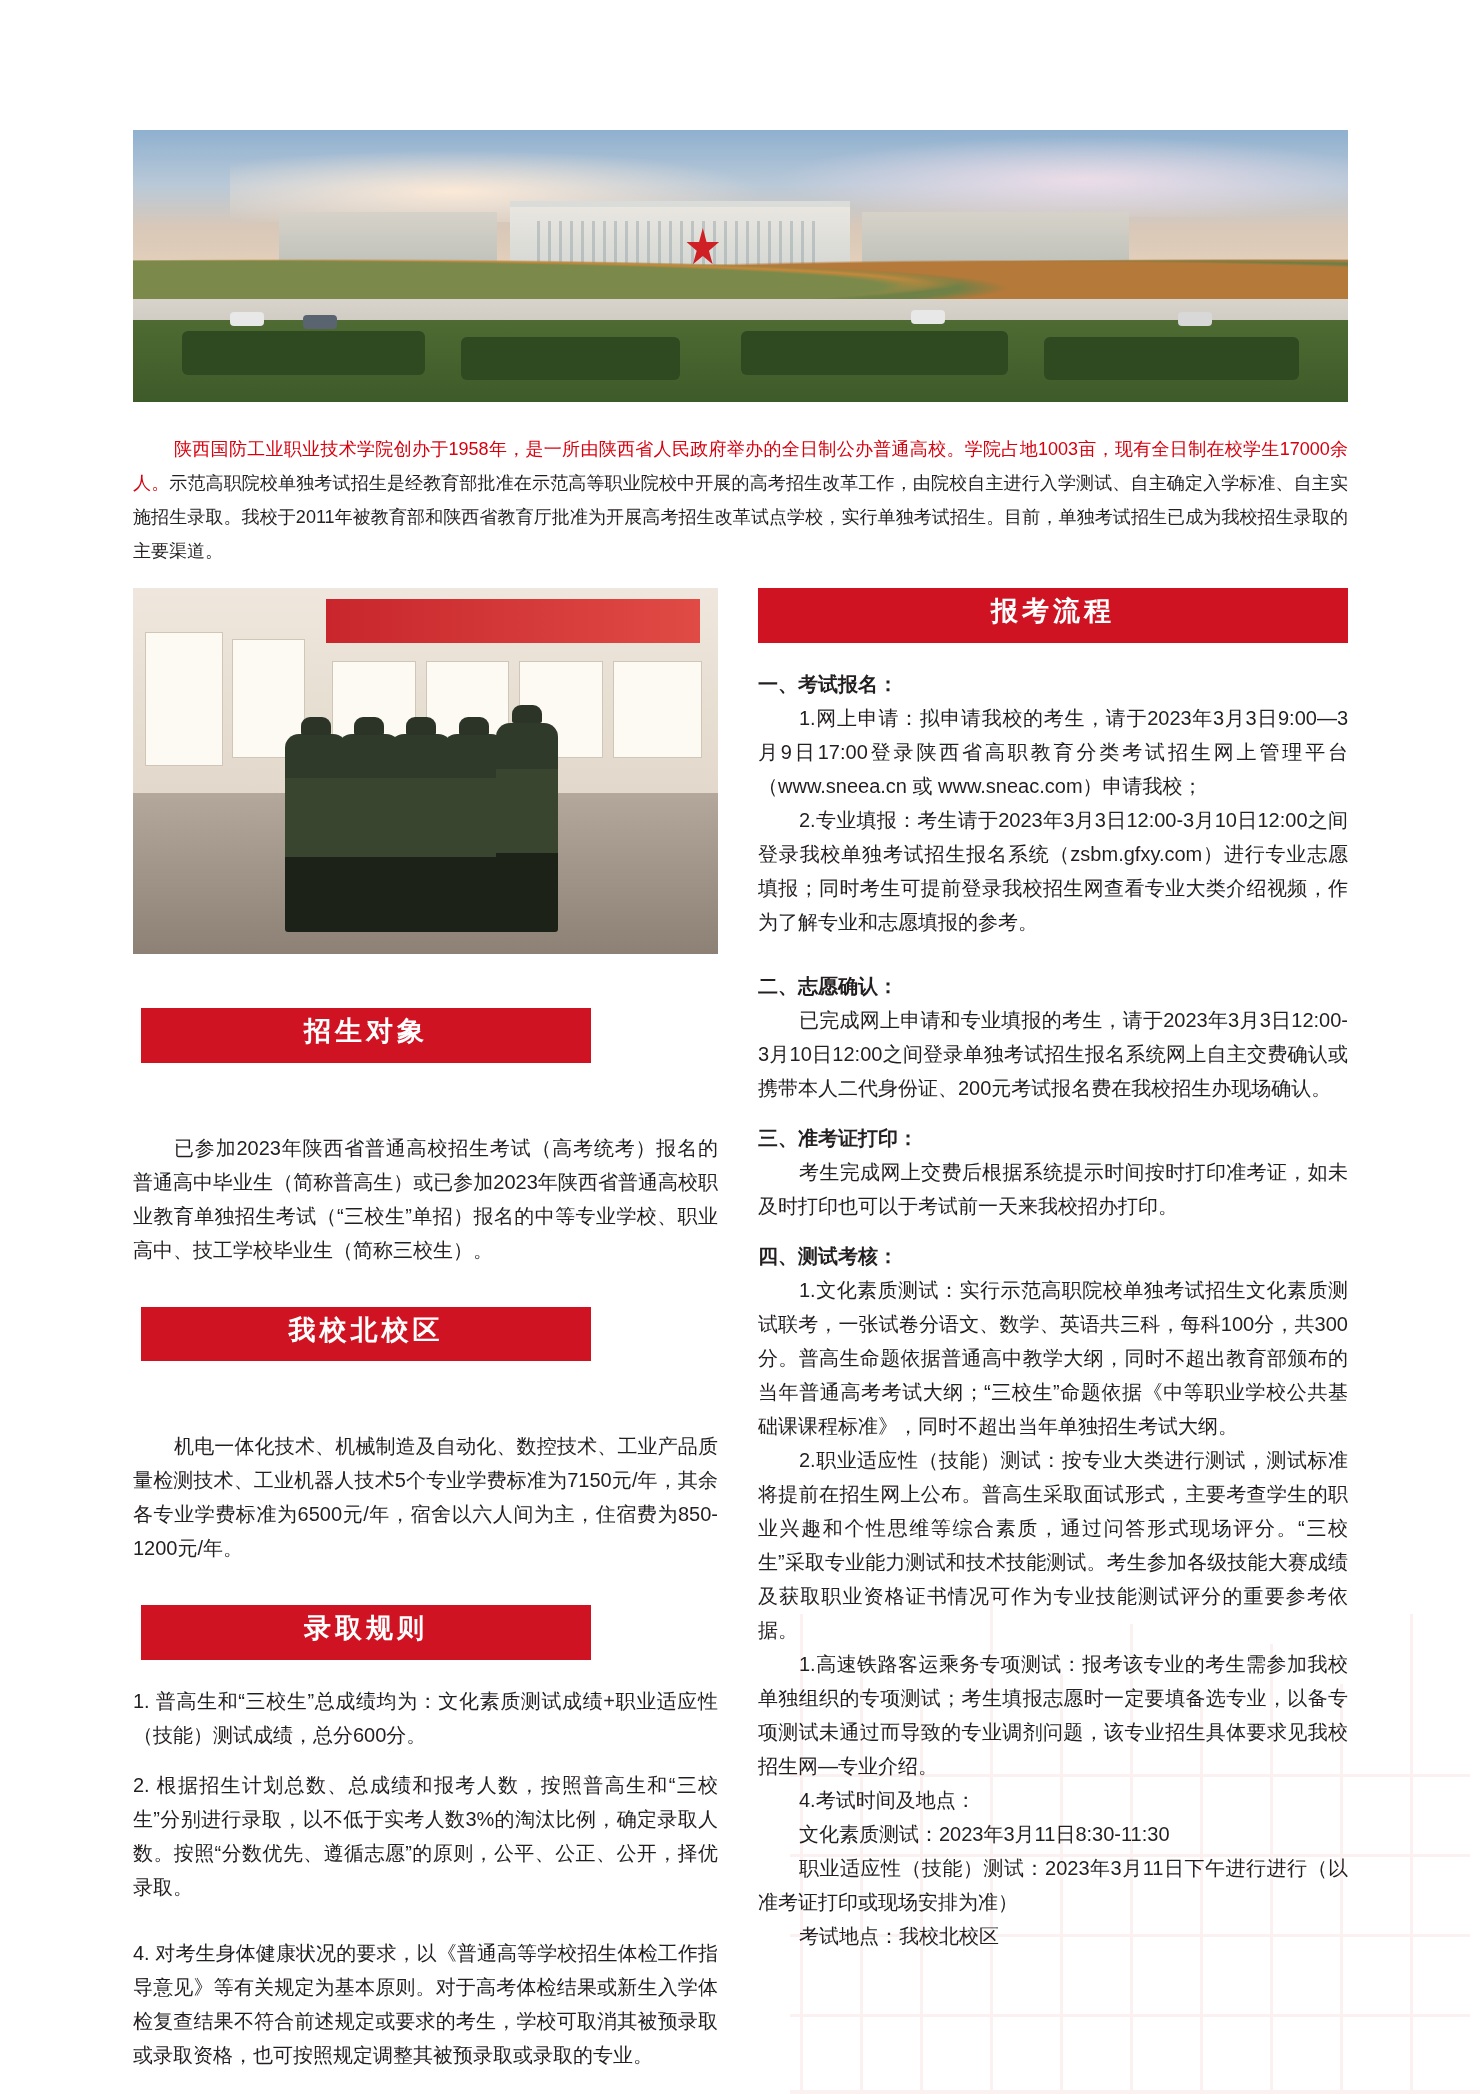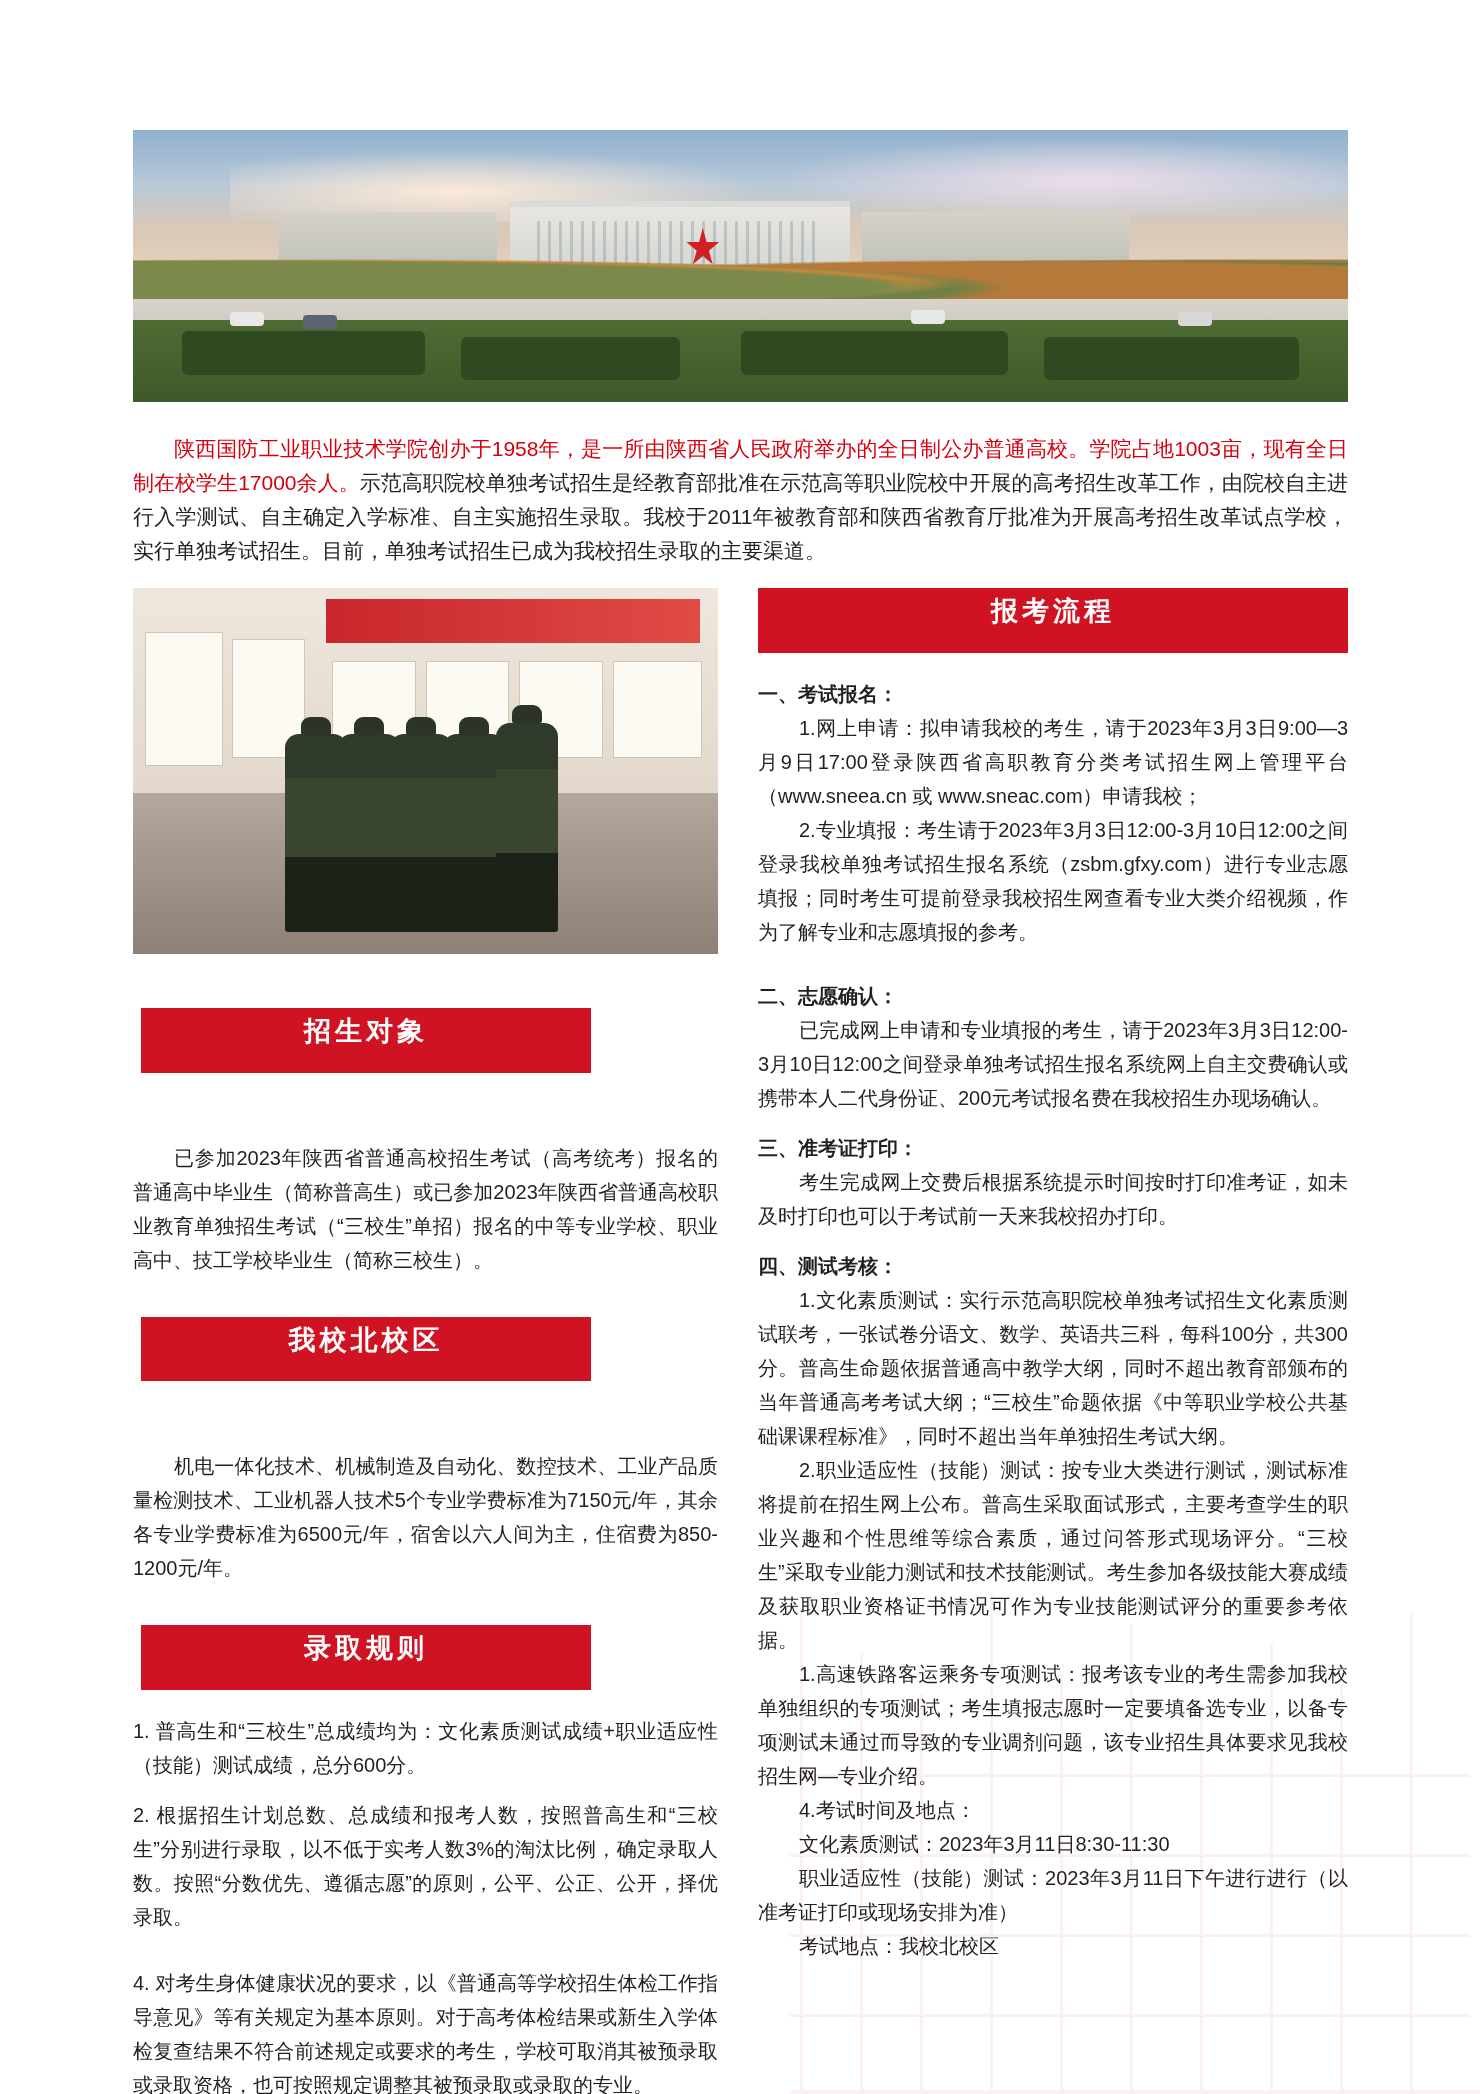--- a/index.html
+++ b/index.html
@@ -109,21 +109,21 @@
   .hero .car {
     position:absolute; width:34px; height:14px; border-radius:4px; background:#e8e8e8;
   }
 
   
   .intro {
     position: absolute;
     left: 133px;
     top: 432px;
     width: 1215px;
-    font-size: 21px;
+    font-size: 18px;
     line-height: 34px;
     text-align: justify;
     text-indent: 41px;
   }
   .intro .hl { color: #d7000f; }
 
   
   .col-left {
     position: absolute;
     left: 133px;
@@ -173,21 +173,21 @@
   }
 
   
   .bar {
     background: #cf1322;
     color: #ffffff;
     font-size: 27px;
     font-weight: bold;
     letter-spacing: 4px;
     text-align: center;
-    padding: 9px 0 26px;
+    padding: 9px 0 16px;
     line-height: 1.1;
   }
   .bar.right-bar { width: 590px; }
   .bar.left-bar  { width: 450px; margin-left: 8px; }
 
   .body-text {
     font-size: 20px;
     line-height: 34px;
     text-align: justify;
   }

